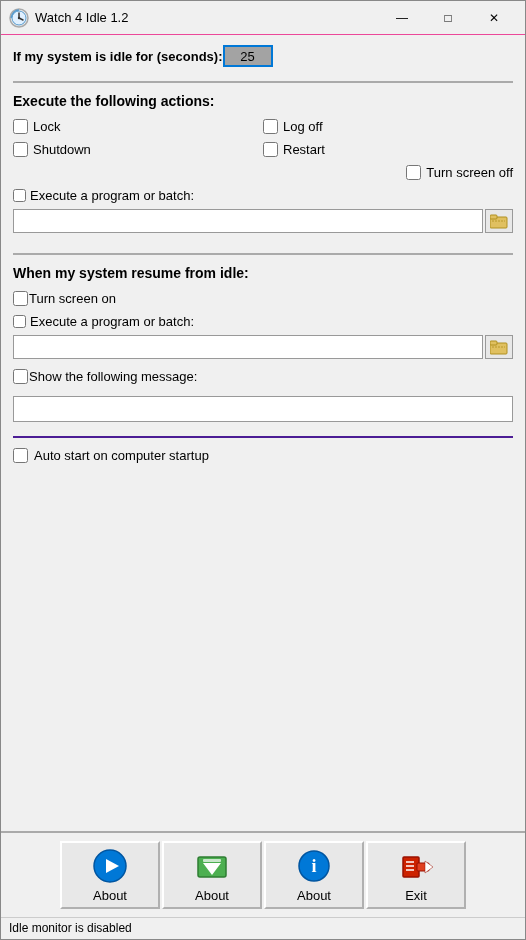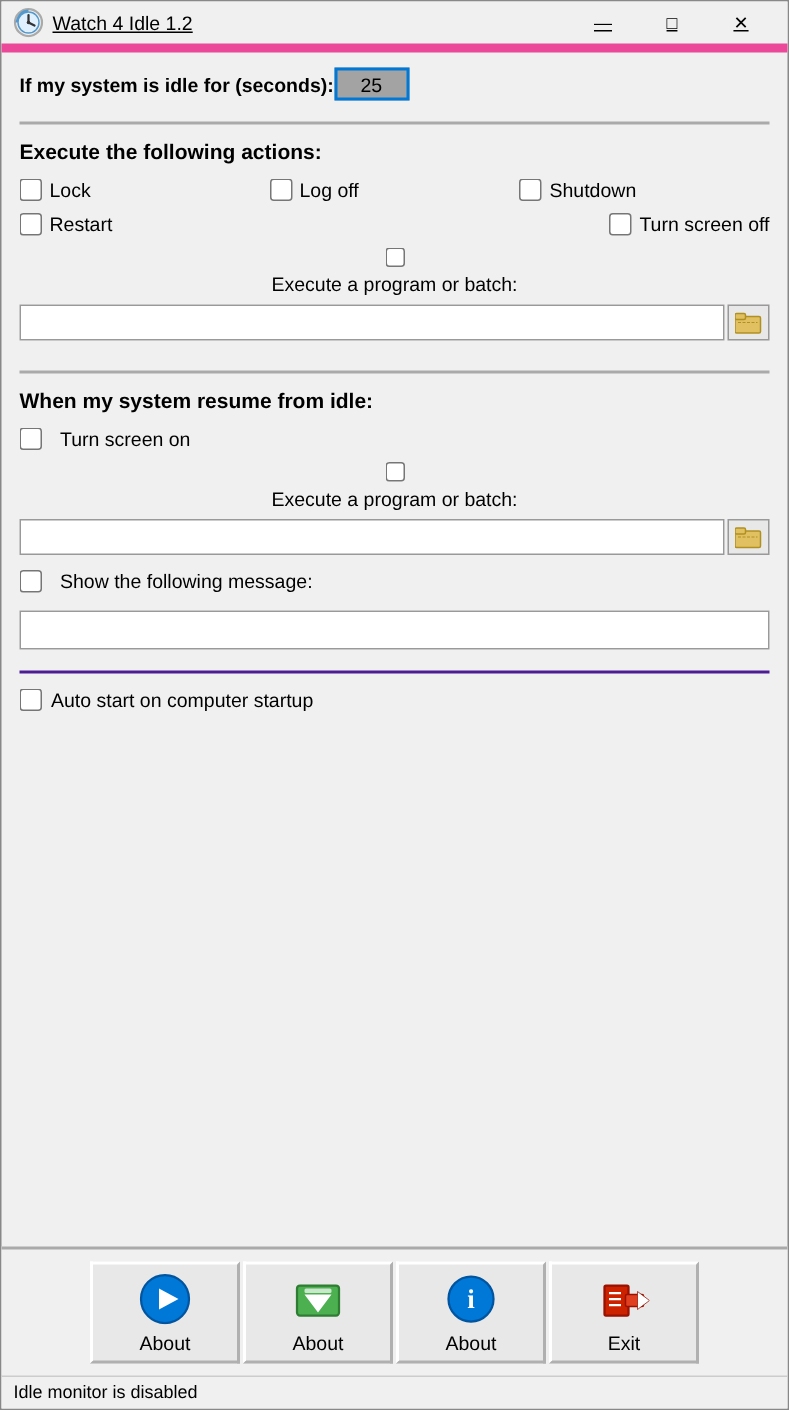--- a/index.html
+++ b/index.html
@@ -18,23 +18,22 @@
       flex-direction: column;
       border: 1px solid #888;
     }
     
     .title-bar {
       background: #f0f0f0;
       display: flex;
       align-items: center;
       padding: 6px 8px;
       height: 34px;
-      border-bottom: 6px solid #ec4899;
+      border-bottom: 1px solid #ec4899;
       user-select: none;
-      text-decoration: underline;
     }
     .title-bar-icon {
       width: 20px;
       height: 20px;
       margin-right: 6px;
       flex-shrink: 0;
     }
     .title-bar-text {
       flex: 1;
       font-size: 13px;
@@ -95,51 +94,49 @@
       padding-top: 10px;
       margin-bottom: 10px;
     }
     .section-title {
       font-weight: bold;
       font-size: 14px;
       margin-bottom: 10px;
     }
     .checkbox-row {
       display: flex;
-      gap: 12px;
+      gap: 1px;
       margin-bottom: 8px;
     }
     .checkbox-row input[type=checkbox] {
       width: 15px;
       height: 15px;
       flex-shrink: 0;
     }
     .checkbox-grid {
       display: grid;
-      grid-template-columns: 1fr 1fr 1fr;
+      grid-template-columns: 1fr 1fr;
       gap: 8px 0;
       margin-bottom: 8px;
     }
     .checkbox-cell {
       display: flex;
       align-items: center;
       gap: 5px;
     }
     .checkbox-cell input[type=checkbox] {
       width: 15px;
       height: 15px;
     }
 
     
     .program-row {
       display: flex;
-      align-items: center;
       gap: 4px;
       margin-bottom: 6px;
-      flex-direction: column;
     }
     .program-input-row {
       display: flex;
       align-items: center;
       gap: 2px;
       margin-bottom: 10px;
     }
     .program-input {
       flex: 1;
       height: 24px;

